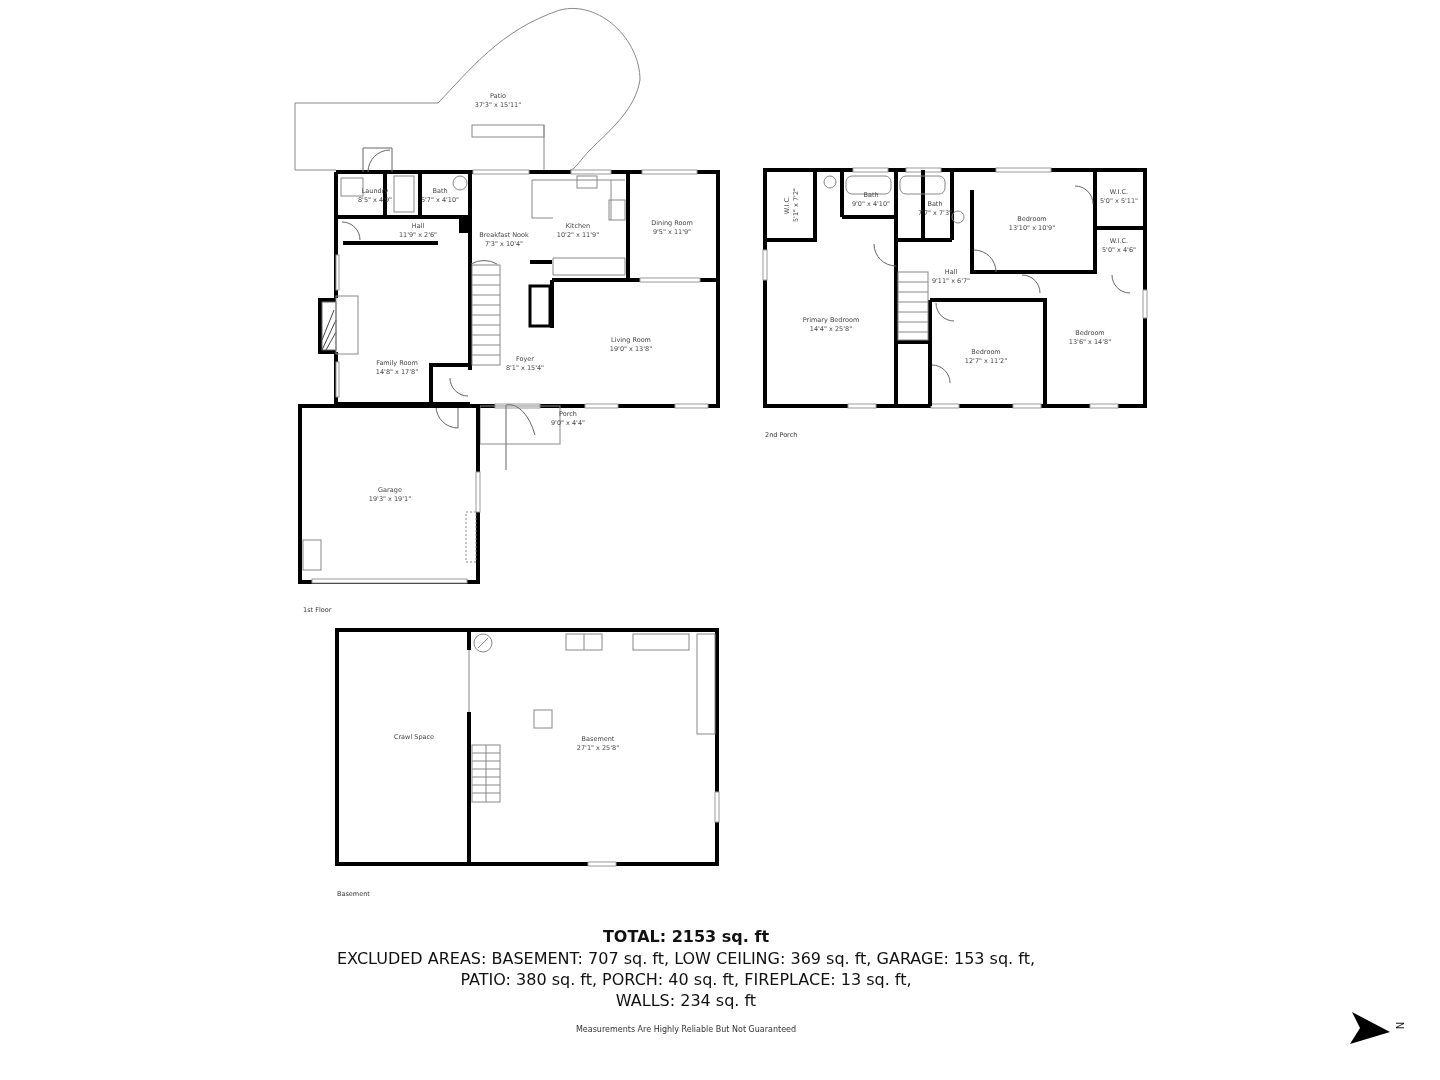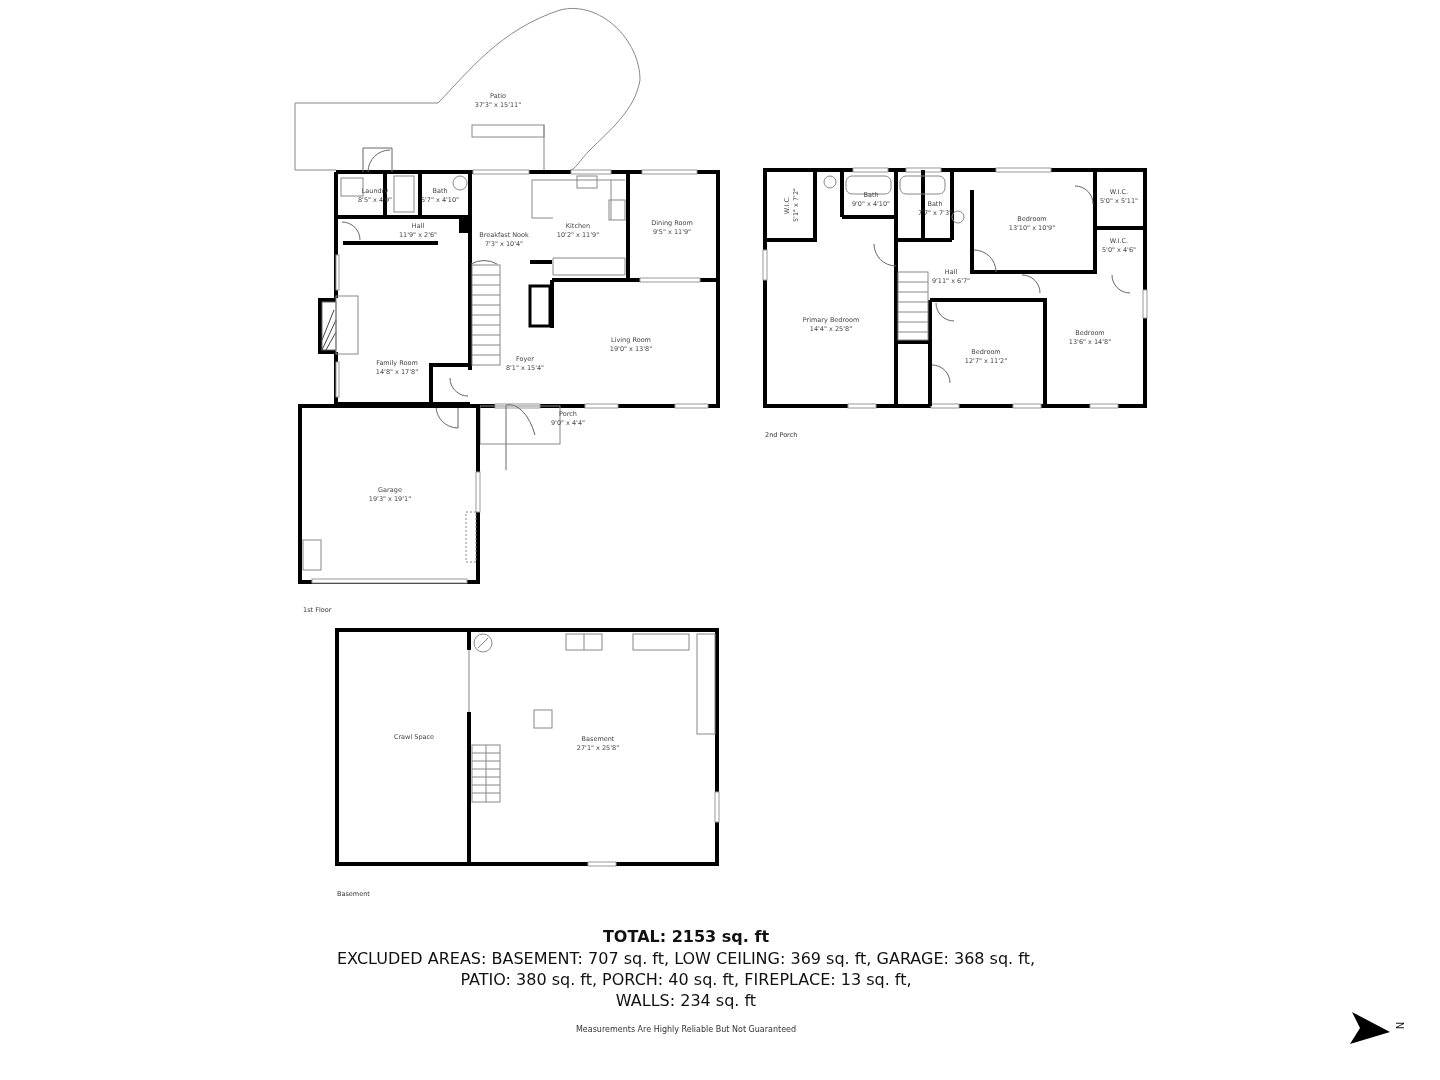--- a/index.html
+++ b/index.html
@@ -188,21 +188,21 @@
 <div class="lbl" style="left:986px;top:348px;"><span>Bedroom</span><span class="d">12'7" x 11'2"</span></div>
 <div class="lbl" style="left:1090px;top:329px;"><span>Bedroom</span><span class="d">13'6" x 14'8"</span></div>
 <div class="floor-lbl" style="left:765px;top:431px;">2nd Porch</div>
 
 <div class="lbl" style="left:402px;top:733px;padding-left:24px;"><span>Crawl Space</span></div>
 <div class="lbl" style="left:598px;top:735px;"><span>Basement</span><span class="d">27'1" x 25'8"</span></div>
 <div class="floor-lbl" style="left:337px;top:890px;">Basement</div>
 
 <div class="summary">
   <div class="total">TOTAL: 2153 sq. ft</div>
-  <div class="line">EXCLUDED AREAS: BASEMENT: 707 sq. ft, LOW CEILING: 369 sq. ft, GARAGE: 368 sq. ft,</div>
+  <div class="line">EXCLUDED AREAS: BASEMENT: 707 sq. ft, LOW CEILING: 369 sq. ft, GARAGE: 153 sq. ft,</div>
   <div class="line">PATIO: 380 sq. ft, PORCH: 40 sq. ft, FIREPLACE: 13 sq. ft,</div>
   <div class="line">WALLS: 234 sq. ft</div>
   <div class="disc">Measurements Are Highly Reliable But Not Guaranteed</div>
 </div>
 
 <div class="compass">
   <svg width="48" height="40">
     <path d="M4,2 L42,22 L2,34 L12,18 Z" fill="#000"></path>
   </svg>
   <span class="n">N</span>

